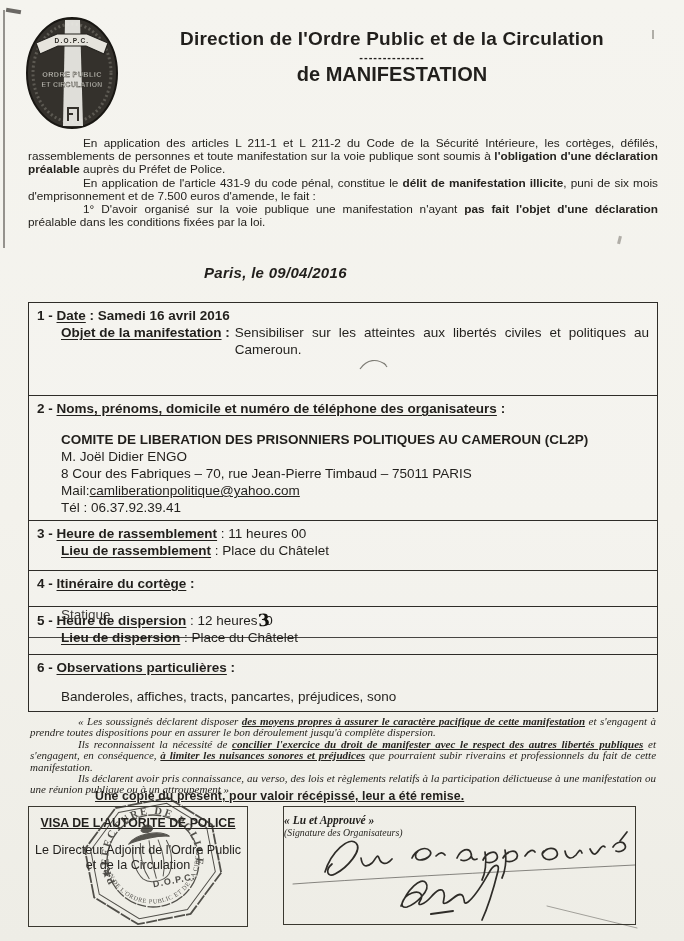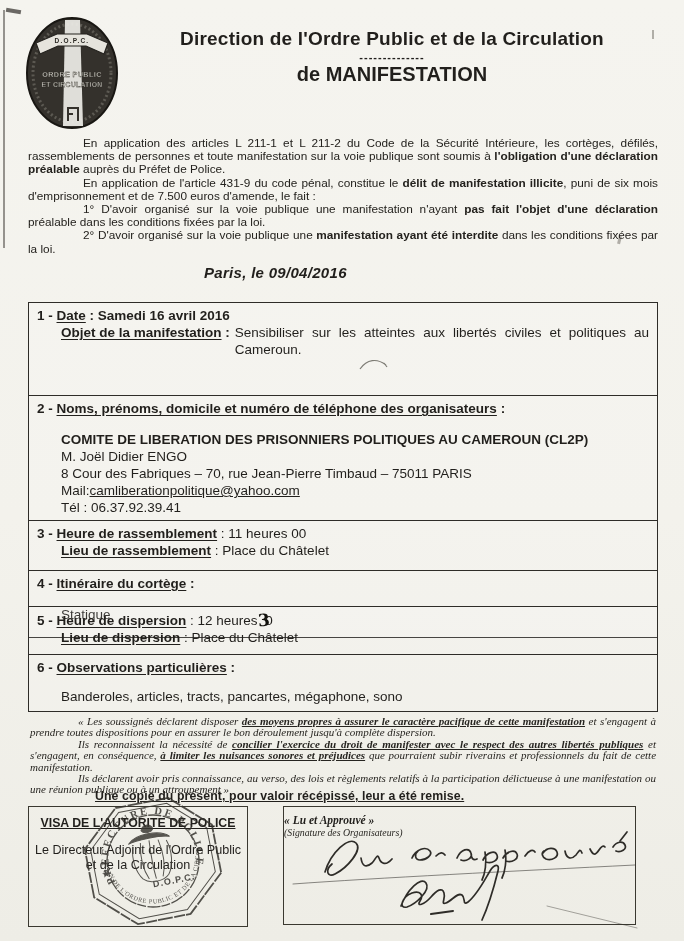--- a/index.html
+++ b/index.html
@@ -89,21 +89,20 @@
   <div class="title-block">
     <div class="agency">Direction de l'Ordre Public et de la Circulation</div>
     <div class="divider">--------------</div>
     <div class="doc-title2">de MANIFESTATION</div>
   </div>
 
   <div class="intro">
     <p><span>En application des articles L 211-1 et L 211-2 du Code de la Sécurité Intérieure, les cortèges, défilés, rassemblements de personnes et toute manifestation sur la voie publique sont soumis à </span><span class="bd">l'obligation d'une déclaration préalable</span><span> auprès du Préfet de Police.</span></p>
     <p><span>En application de l'article 431-9 du code pénal, constitue le </span><span class="bd">délit de manifestation illicite</span><span>, puni de six mois d'emprisonnement et de 7.500 euros d'amende, le fait :</span></p>
     <p><span>1° D'avoir organisé sur la voie publique une manifestation n'ayant </span><span class="bd">pas fait l'objet d'une déclaration</span><span> préalable dans les conditions fixées par la loi.</span></p>
-    <p><span>2° D'avoir organisé sur la voie publique une </span><span class="bd">manifestation ayant été interdite</span><span> dans les conditions fixées par la loi.</span></p>
   </div>
 
   <div class="dateline">Paris, le 09/04/2016</div>
 
   <div class="formA">
     <div class="row r1">
       <div><span class="num">1 - </span><span class="lbl">Date</span><span class="bd"> : Samedi 16 avril 2016</span></div>
       <div class="ind objet">
         <span class="lead"><span class="lbl">Objet de la manifestation</span><span> : </span></span>
         <span class="val">Sensibiliser sur les atteintes aux libertés civiles et politiques au Cameroun.</span>
@@ -127,21 +126,21 @@
     </div>
   </div>
 
   <div class="formB">
     <div class="row r5">
       <div><span class="num">5 - </span><span class="lbl">Heure de dispersion</span><span> : 12 heures </span><span class="over3">3</span><span>0</span></div>
       <div class="ind"><span class="lbl">Lieu de dispersion</span><span> : Place du Châtelet</span></div>
     </div>
     <div class="row r6">
       <div><span class="num">6 - </span><span class="lbl">Observations particulières</span><span class="bd"> :</span></div>
-      <div class="ind gap-top-sm">Banderoles, articles, tracts, pancartes, mégaphone, sono</div>
+      <div class="ind gap-top-sm">Banderoles, affiches, tracts, pancartes, préjudices, sono</div>
     </div>
   </div>
 
   <svg class="pen-mark" viewBox="0 0 32 16">
     <path d="M2,13 C9,3 19,2 28,9 M26,7 L29,11" fill="none" stroke="#4a4840" stroke-width="1.2" opacity="0.7"></path>
   </svg>
 
   <div class="pledge">
     <p><span>« Les soussignés déclarent disposer </span><span class="bu">des moyens propres à assurer le caractère pacifique de cette manifestation</span><span> et s'engagent à prendre toutes dispositions pour en assurer le bon déroulement jusqu'à complète dispersion.</span></p>
     <p><span>Ils reconnaissent la nécessité de </span><span class="bu">concilier l'exercice du droit de manifester avec le respect des autres libertés publiques</span><span> et s'engagent, en conséquence, </span><span class="bu">à limiter les nuisances sonores et préjudices</span><span> que pourraient subir riverains et professionnels du fait de cette manifestation.</span></p>

